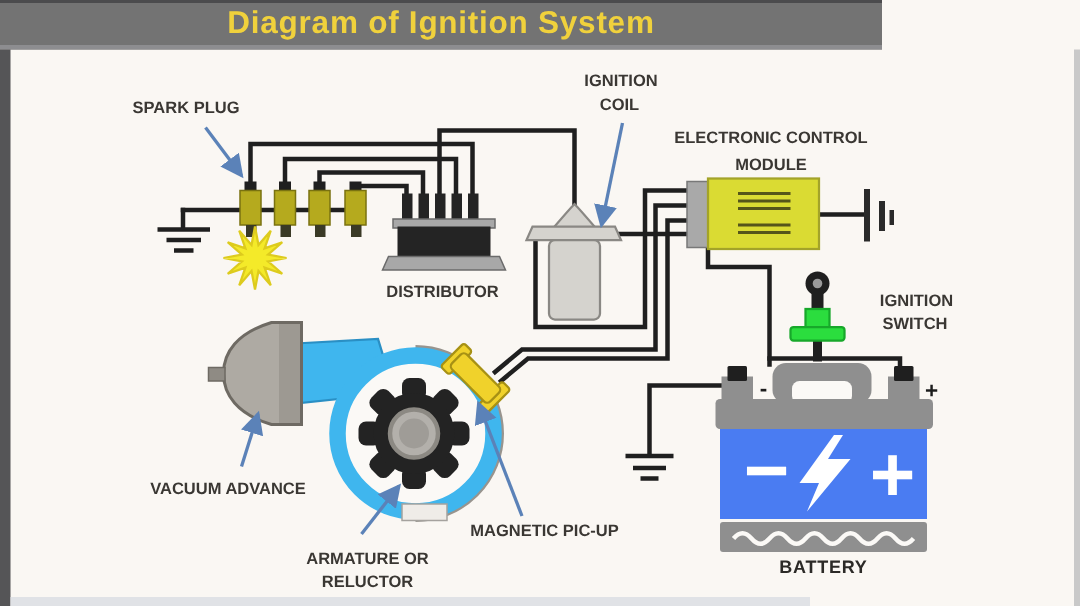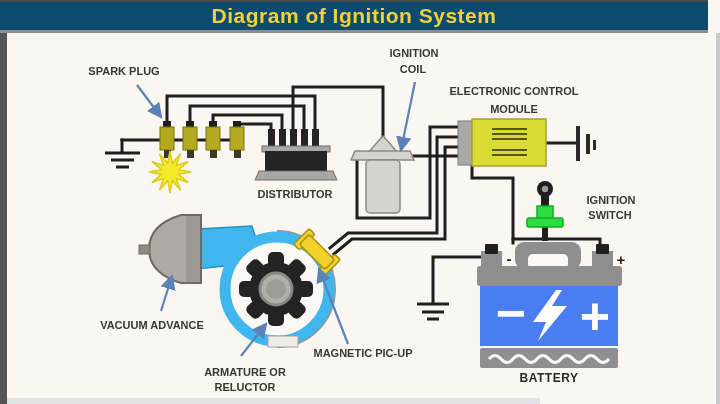--- a/index.html
+++ b/index.html
@@ -1,18 +1,18 @@
 <!DOCTYPE html>
 <html><head>
 <meta charset="utf-8">
 <style>
   html,body{margin:0;padding:0;background:#222;}
   .stage{position:relative;width:720px;height:404px;background:#faf7f3;overflow:hidden;
          font-family:"Liberation Sans",sans-serif;}
-  .titlebar{position:absolute;left:0;top:0;width:708px;height:33px;background:#0c4a6e;
+  .titlebar{position:absolute;left:0;top:0;width:588px;height:33px;background:#737373;
             border-top:2px solid #4b4b4d;border-bottom:3px solid #8d8d90;box-sizing:border-box;
             display:flex;align-items:center;justify-content:center;}
   .titlebar .title{color:#f0d13c;font-weight:700;font-size:21px;letter-spacing:.5px;}
   .edge-left{position:absolute;left:0;top:33px;width:7px;height:371px;background:#55555祖7;background:#555557;}
   .edge-right{position:absolute;right:0;top:33px;width:4px;height:371px;background:#c9c9c9;}
   .edge-bottom{position:absolute;left:7px;top:398px;width:533px;height:6px;background:#e0e2e6;}
   svg{position:absolute;left:0;top:0;}
   .wire{fill:none;stroke:#1f1f1f;stroke-width:3;stroke-linecap:square;stroke-linejoin:miter;}
   .lbl{font:700 11px "Liberation Sans",sans-serif;fill:#3a3733;text-anchor:middle;}
   .lbl-big{font:700 12px "Liberation Sans",sans-serif;fill:#2c2a27;text-anchor:middle;letter-spacing:.5px;}

